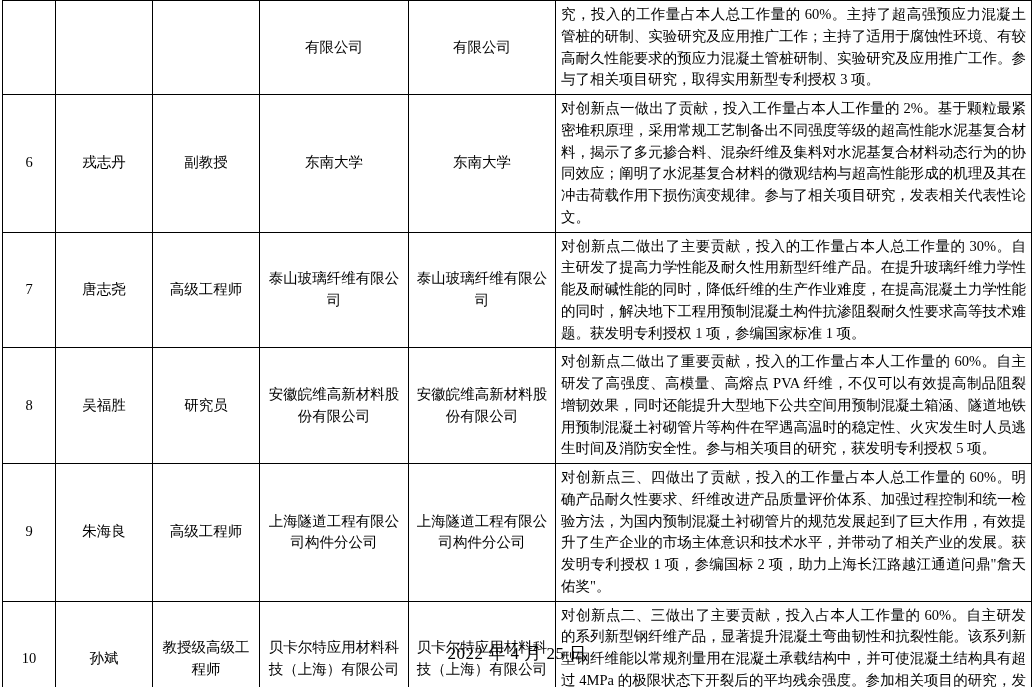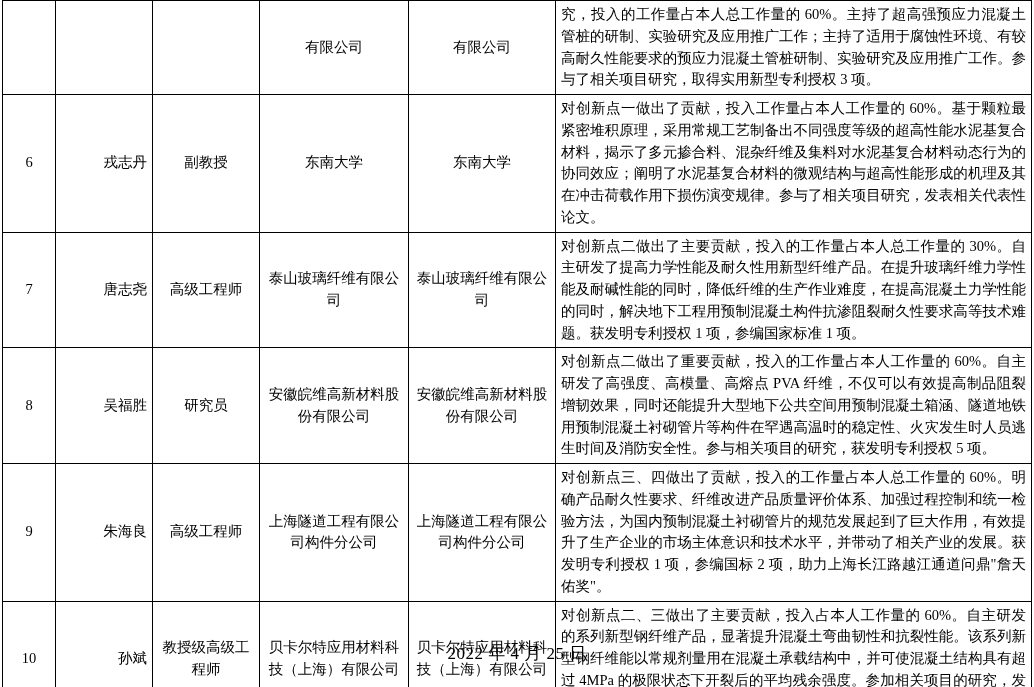--- a/index.html
+++ b/index.html
@@ -33,21 +33,21 @@
     font-size: 14.5px;
     line-height: 1.5;
     font-family: Liberation Serif, serif;
   }
   td.c-num {
     width: 42px;
     text-align: center;
   }
   td.c-name {
     width: 86px;
-    text-align: right;
+    text-align: center;
   }
   td.c-title {
     width: 96px;
     text-align: center;
     margin-left: 28px;
   }
   td.c-org {
     width: 138px;
     text-align: center;
   }
@@ -87,21 +87,21 @@
         <td class="c-org">有限公司</td>
         <td class="c-org2">有限公司</td>
         <td class="c-desc">究，投入的工作量占本人总工作量的 60%。主持了超高强预应力混凝土管桩的研制、实验研究及应用推广工作；主持了适用于腐蚀性环境、有较高耐久性能要求的预应力混凝土管桩研制、实验研究及应用推广工作。参与了相关项目研究，取得实用新型专利授权 3 项。</td>
       </tr>
       <tr>
         <td class="c-num">6</td>
         <td class="c-name">戎志丹</td>
         <td class="c-title">副教授</td>
         <td class="c-org">东南大学</td>
         <td class="c-org2">东南大学</td>
-        <td class="c-desc">对创新点一做出了贡献，投入工作量占本人工作量的 60%。基于颗粒最紧密堆积原理，采用常规工艺制备出不同强度等级的超高性能水泥基复合材料，揭示了多元掺合料、混杂纤维及集料对水泥基复合材料动态行为的协同效应；阐明了水泥基复合材料的微观结构与超高性能形成的机理及其在冲击荷载作用下损伤演变规律。参与了相关项目研究，发表相关代表性论文。</td>
+        <td class="c-desc">对创新点一做出了贡献，投入工作量占本人工作量的 2%。基于颗粒最紧密堆积原理，采用常规工艺制备出不同强度等级的超高性能水泥基复合材料，揭示了多元掺合料、混杂纤维及集料对水泥基复合材料动态行为的协同效应；阐明了水泥基复合材料的微观结构与超高性能形成的机理及其在冲击荷载作用下损伤演变规律。参与了相关项目研究，发表相关代表性论文。</td>
       </tr>
       <tr>
         <td class="c-num">7</td>
         <td class="c-name">唐志尧</td>
         <td class="c-title">高级工程师</td>
         <td class="c-org">泰山玻璃纤维有限公司</td>
         <td class="c-org2">泰山玻璃纤维有限公司</td>
         <td class="c-desc">对创新点二做出了主要贡献，投入的工作量占本人总工作量的 30%。自主研发了提高力学性能及耐久性用新型纤维产品。在提升玻璃纤维力学性能及耐碱性能的同时，降低纤维的生产作业难度，在提高混凝土力学性能的同时，解决地下工程用预制混凝土构件抗渗阻裂耐久性要求高等技术难题。获发明专利授权 1 项，参编国家标准 1 项。</td>
       </tr>
       <tr>

